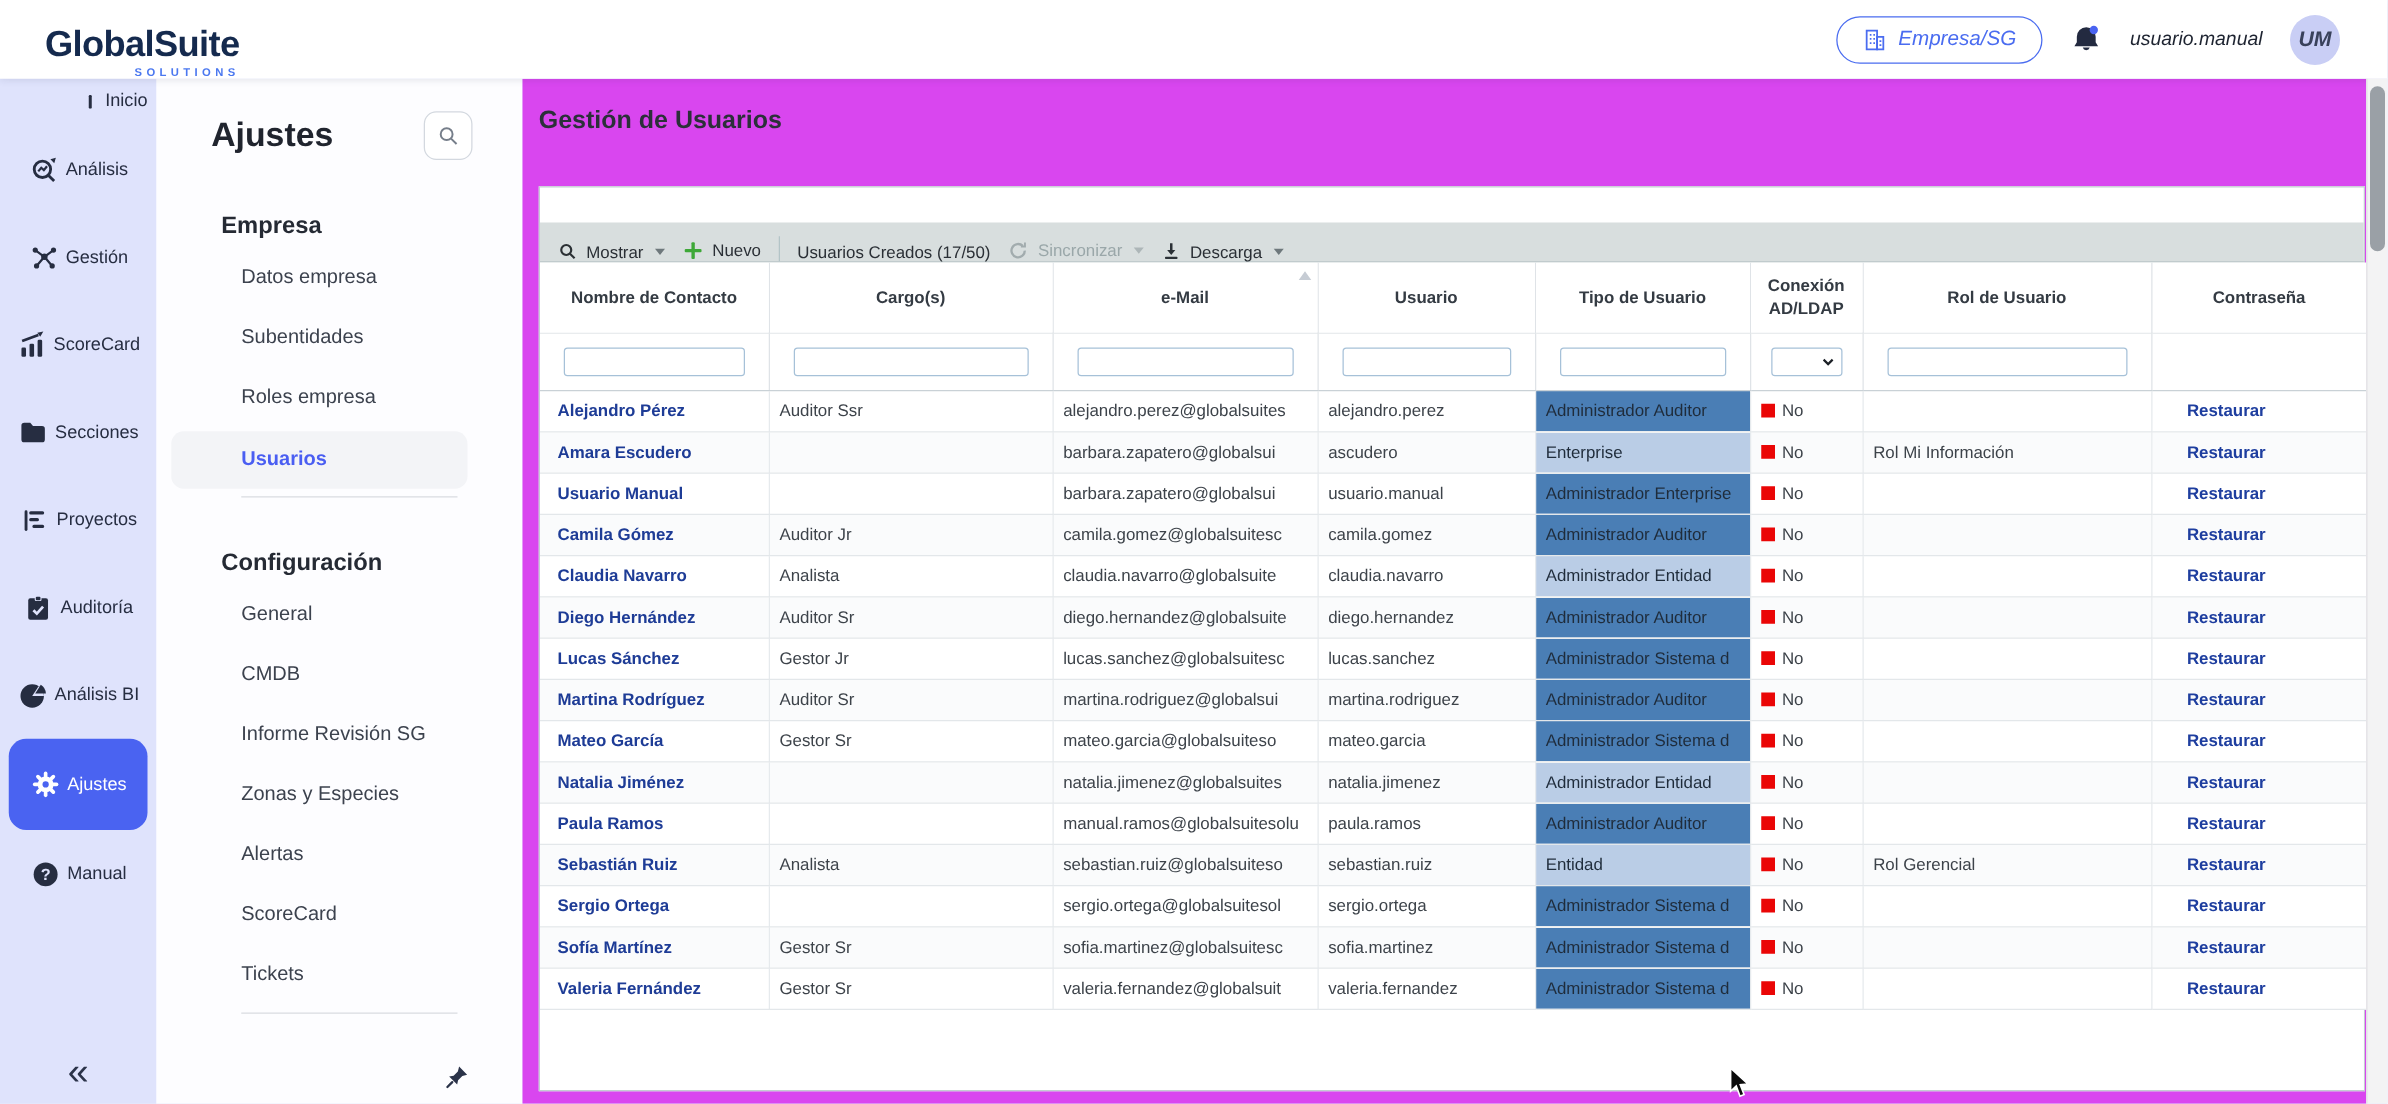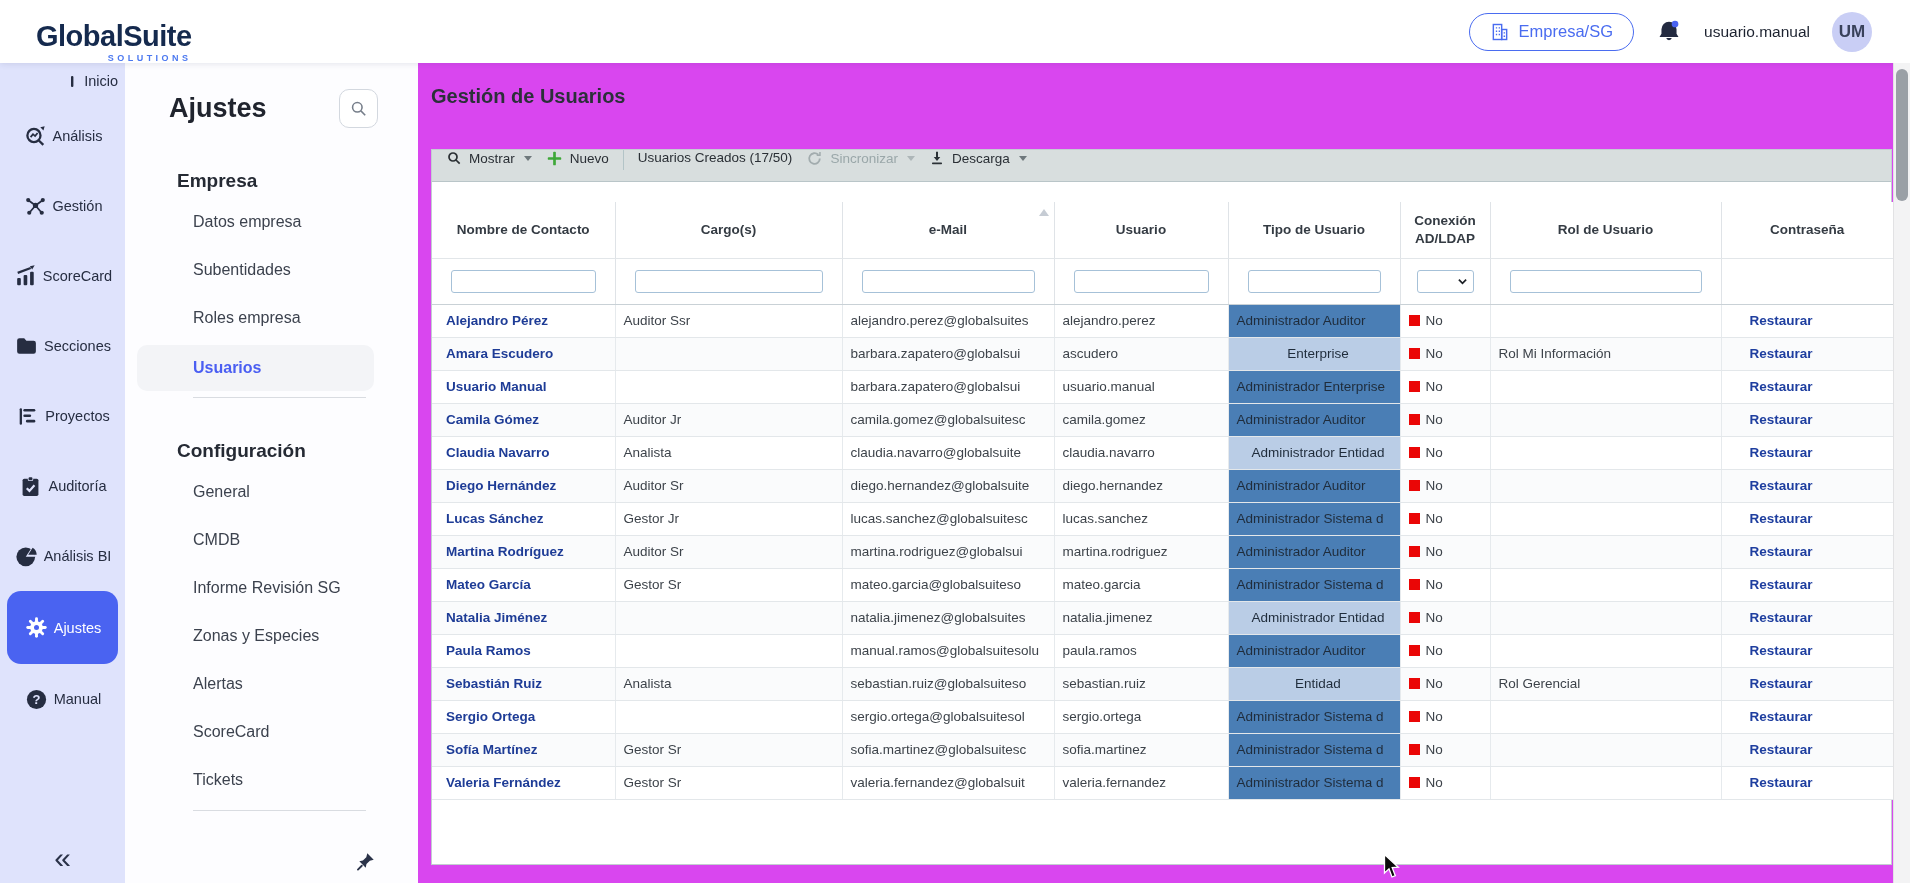--- a/index.html
+++ b/index.html
@@ -5,21 +5,21 @@
   * { box-sizing:border-box; margin:0; padding:0; }
   html,body { width:1910px; height:883px; overflow:hidden; }
   body { position:relative; background:#dfe3fc; font-family:"Liberation Sans",sans-serif; }
 
   
   .topbar { position:absolute; left:0; top:0; width:1910px; height:63px; background:#fff;
             box-shadow:0 1px 6px rgba(40,50,90,.12); z-index:20; display:flex; align-items:flex-end; }
   .logo { margin-left:36px; width:fit-content; }
   .logo-main { font-size:29px; font-weight:bold; color:#152a4e; letter-spacing:-.5px; line-height:1; }
   .logo-sub  { font-size:9px; font-weight:bold; color:#4b78f0; letter-spacing:3.5px; text-align:right; margin-top:2px; }
-  .top-right { position:absolute; right:38px; top:0; height:63px; display:flex; align-items:center; gap:22px; }
+  .top-right { position:absolute; right:38px; top:0; height:63px; display:flex; align-items:center; gap:22px;font-style:italic; }
   .company-pill { display:flex; align-items:center; gap:9px; border:1.6px solid #4a6cf0; border-radius:23px;
                   padding:8px 20px; color:#4a6cf0; font-size:16.5px; background:#fff; cursor:pointer; }
   .bell-wrap { position:relative; width:26px; height:28px; }
   .username { font-size:15.5px; color:#1d2330; }
   .avatar { width:40px; height:40px; border-radius:50%; background:#c9cef5; color:#39415b;
             display:flex; align-items:center; justify-content:center; font-size:17px; font-weight:bold; }
 
   
   .rail { position:absolute; left:0; top:63px; width:125px; bottom:0; background:#dfe3fc;
           display:flex; flex-direction:column; align-items:center; }
@@ -44,52 +44,52 @@
                        border-radius:10px; color:#4a5ef2; font-weight:bold; }
   .panel-divider { height:1px; background:#d9dce1; margin:6px 52px 0 68px; }
   .panel-pin { position:absolute; right:42px; bottom:10px; width:22px; height:22px; cursor:pointer; }
 
   
   .main { position:absolute; left:418px; top:63px; width:1475px; bottom:0; background:#d946ef; }
   .main-title { position:absolute; left:13px; top:22px; font-size:20px; font-weight:600; color:#2b3039; }
   .grid-wrap { position:absolute; left:13px; top:86px; width:1461px; border:1px solid #c3cdd1; background:#fff; }
 
   .toolbar { height:32px; background:#d8dede; border-bottom:1px solid #b9c5c8; display:flex;
-             align-items:flex-start; padding-left:14px; font-size:13.5px; color:#2a2f35; }
+             align-items:flex-end; padding-left:14px; font-size:13.5px; color:#2a2f35;margin-top:28px; }
   .tb-btn { display:flex; align-items:center; gap:7px; cursor:pointer; }
   .tb-btn svg { flex:none; }
   .caret { width:0; height:0; border-left:4.5px solid transparent; border-right:4.5px solid transparent;
            border-top:5.5px solid #6e787c; margin-left:2px; }
   .caret.light { border-top-color:#adb6b8; }
   .tb-sep { width:1px; height:20px; background:#b3c4c7; margin:0 14px; }
   .tb-disabled { color:#9aa7a9; }
   .gap14 { margin-left:14px; }
 
-  table { width:1461px; border-collapse:collapse; table-layout:fixed; background:#fff;margin-top:20px; }
+  table { width:1461px; border-collapse:collapse; table-layout:fixed; background:#fff; }
   th { height:56px; vertical-align:middle; text-align:center; font-size:13.5px; font-weight:bold;
        color:#343b43; border-right:1px solid #dfe3e7; border-bottom:1px solid #e2e6e9; position:relative;
        background:#fff; line-height:1.35; }
   th:last-child, td:last-child { border-right:none; }
   .sort-asc { position:absolute; right:5px; top:7px; width:0; height:0;
               border-left:5px solid transparent; border-right:5px solid transparent;
               border-bottom:7px solid #c6ccd4; }
   .filter-cell { height:46px; text-align:center; vertical-align:middle;
                  border-right:1px solid #dfe3e7; border-bottom:1px solid #c9d1d6; background:#fff; }
   .filter-input { width:calc(100% - 22px); height:23px; border:1.4px solid #a6c1d8; border-radius:3px;
                   background:#fff; outline:none; font-family:inherit; font-size:13px; padding:0 4px; }
   .fake-select { width:calc(100% - 16px); height:23px; margin:0 auto; border:1.4px solid #a6c1d8;
                  border-radius:3px; background:#fff; display:flex; align-items:center;
                  justify-content:flex-end; padding-right:4px; cursor:pointer; }
   td { height:33px; font-size:13.5px; color:#3d434a; border-right:1px solid #e6eaed;
        border-bottom:1px solid #e3e7ea; padding:0 8px; white-space:nowrap; overflow:hidden; background:#fff; }
   tbody tr:nth-child(even) td { background:#fafbfc; }
   td.c-name { font-weight:bold; color:#1e3c96; padding-left:14px; cursor:pointer; }
   td.c-tipo { padding:0 0 0 8px; color:#1f2c3b; }
   td.c-tipo.dark  { background:#4a7eb5 !important; }
-  td.c-tipo.light { background:#bacde6 !important;text-align:center; }
+  td.c-tipo.light { background:#bacde6 !important; }
   td.c-conexion .sq { display:inline-block; width:11px; height:11px; background:#ea0606;
                       margin-right:6px; vertical-align:-1px; }
   td.c-pass { font-weight:bold; color:#1e3e9f; padding-left:28px; cursor:pointer; }
   .grid-footer { height:64px; background:#fff; }
 
   
   .vscroll { position:absolute; right:0; top:63px; width:17px; bottom:0; background:#f3f3f4;
              border-left:1px solid #e2e2e4; z-index:30; }
   .vthumb { position:absolute; left:2px; right:2px; top:6px; height:132px; background:#9aa0a6; border-radius:7px; }
   .mouse-cursor { position:absolute; left:1383px; top:853px; z-index:50; pointer-events:none; }

